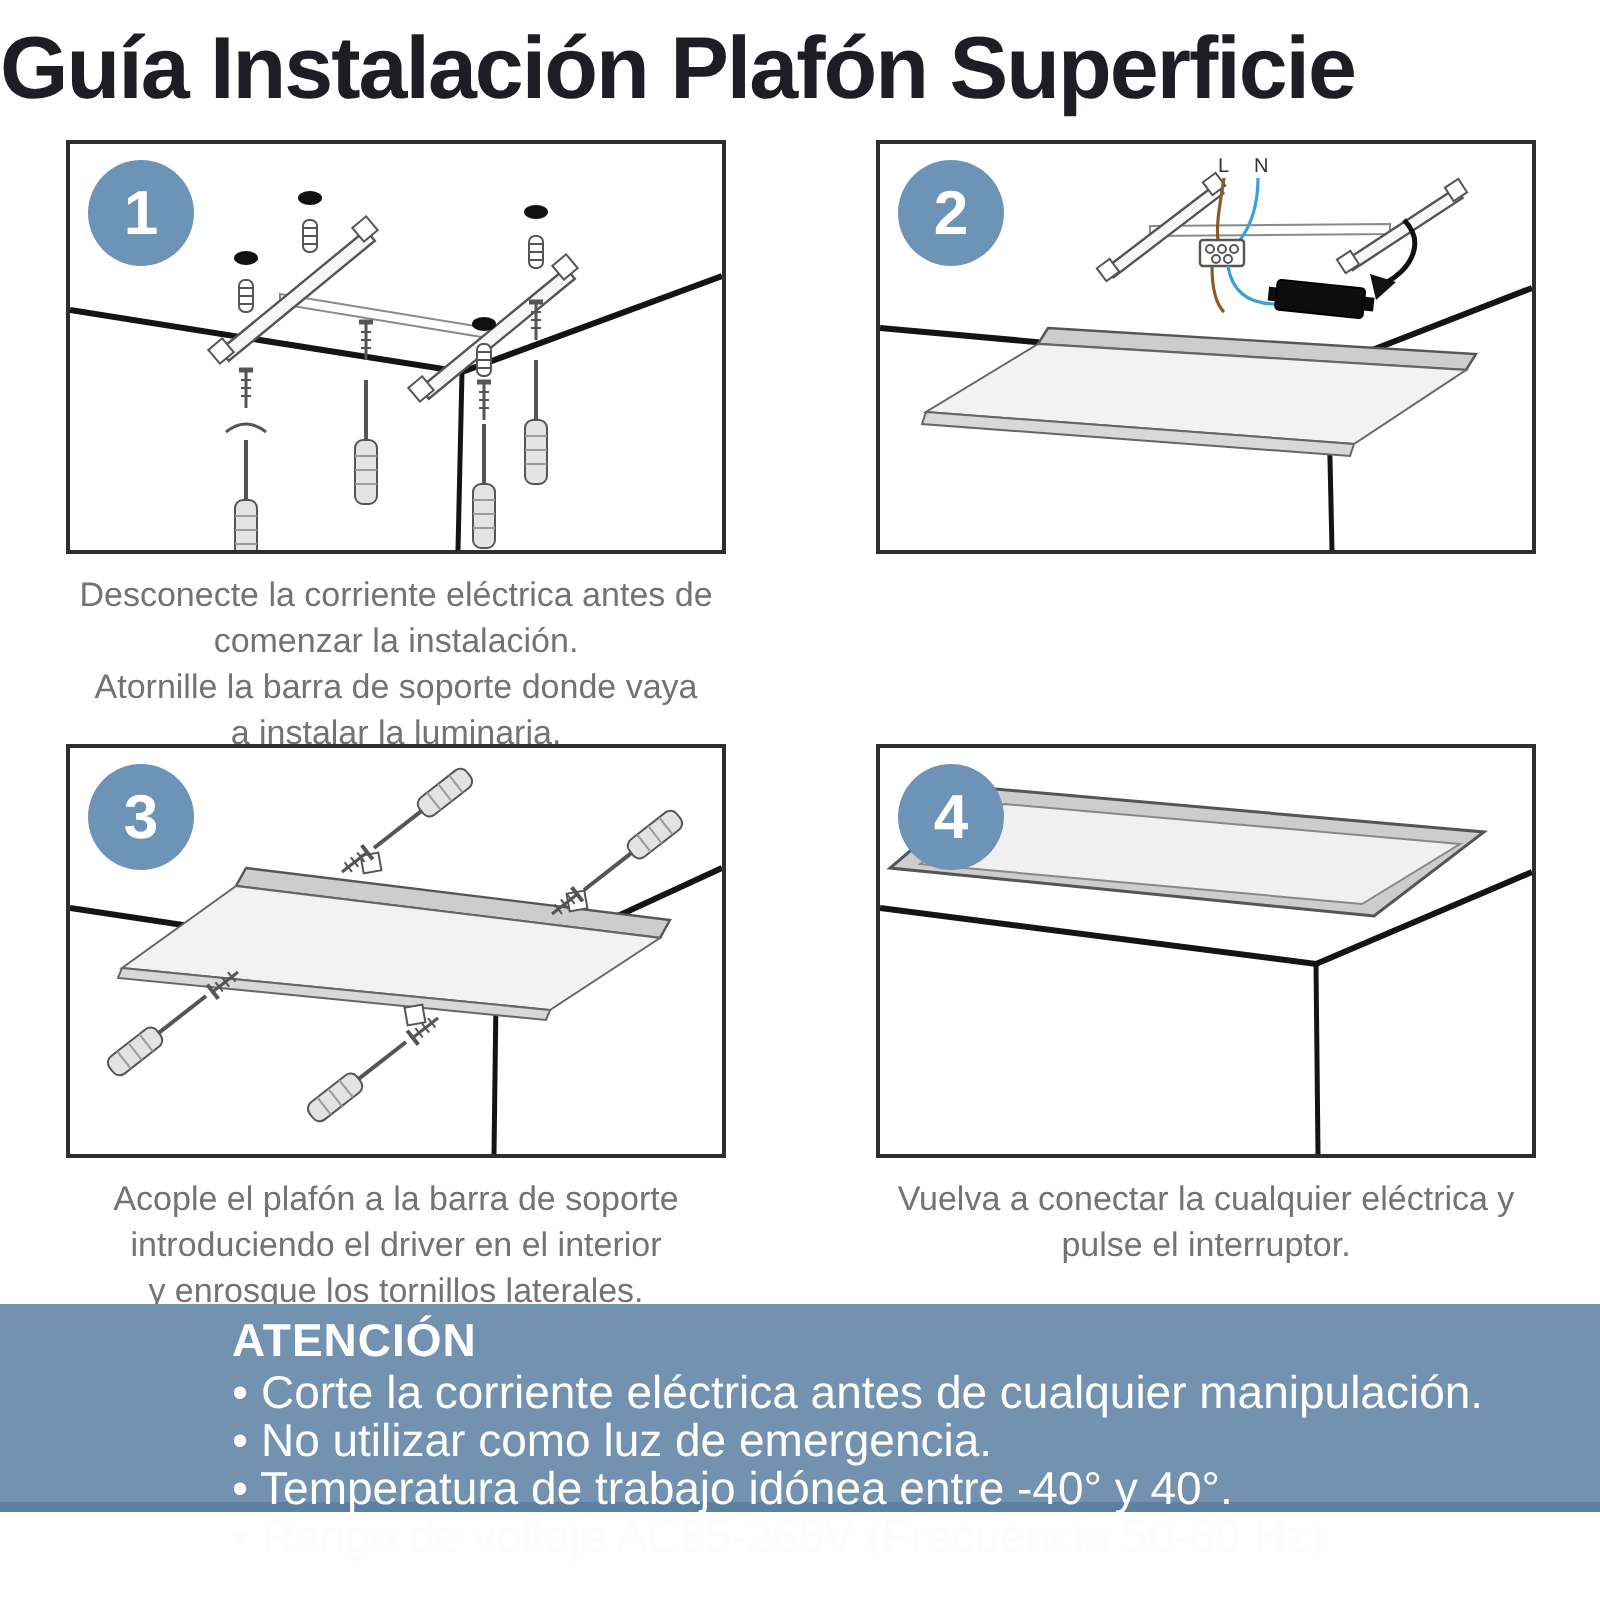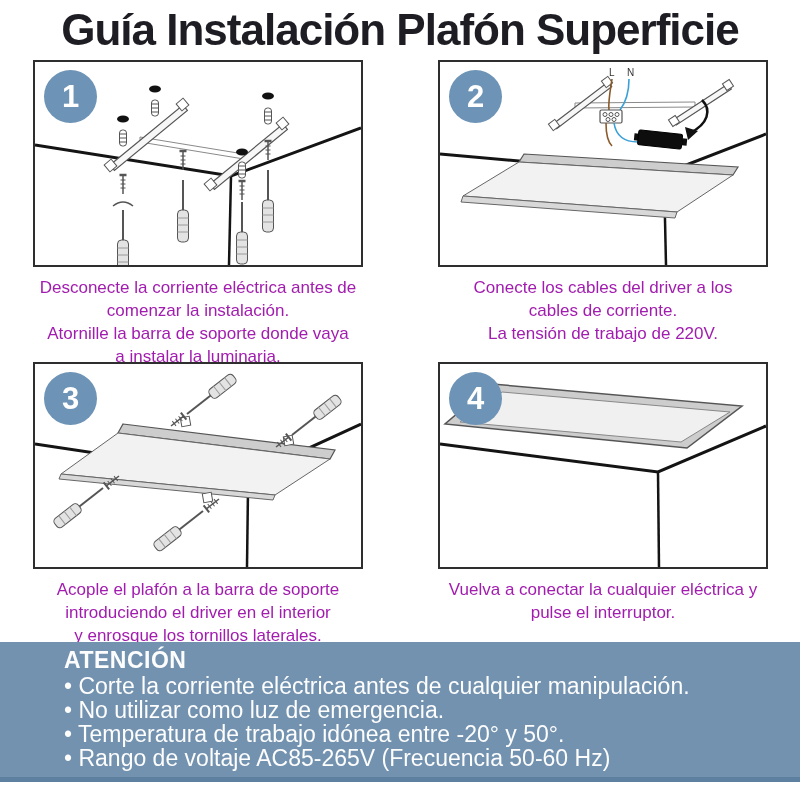--- a/index.html
+++ b/index.html
@@ -2,37 +2,37 @@
 <html><head>
 <meta charset="utf-8">
 <style>
   * { margin:0; padding:0; box-sizing:border-box; }
   html,body { width:800px; height:800px; background:#ffffff; overflow:hidden;
               font-family:"Liberation Sans", sans-serif; }
 
   .page { width:800px; height:800px; display:flex; flex-direction:column; }
 
   
-  .header { height:60px; display:flex; align-items:center; justify-content:center; }
+  .header { height:70px; display:flex; align-items:center; }
   .title { font-size:44px; font-weight:800; letter-spacing:-1px; color:#1d1d23; white-space:nowrap; }
 
   
   .grid { display:grid; grid-template-columns:330px 330px; grid-template-rows:302px 280px;
           column-gap:75px; padding:0 32px 0 33px; }
   .cell { display:flex; flex-direction:column; align-items:center; }
   .panel { position:relative; width:330px; height:207px; border:2px solid #2e2e2e; background:#fff; }
   .panel svg { display:block; width:100%; height:100%; }
   .badge { position:absolute; top:8px; left:9px; width:53px; height:53px; border-radius:50%;
            background:#6d93b6; color:#ffffff; font-size:31px; font-weight:800;
            display:flex; align-items:center; justify-content:center; }
   .caption { margin-top:9px; width:386px; text-align:center; font-size:17px; line-height:1.36;
-             color:#a21caf; white-space:pre-line; }
-
-  
-  .attention { height:140px; background:#7292b0; color:#fdfdfd; padding:5px 30px 0 64px;
+             color:#737373; white-space:pre-line; }
+
+  
+  .attention { height:104px; background:#7292b0; color:#fdfdfd; padding:5px 30px 0 116px;
                border-bottom:5px solid #5d80a0; }
   .attention h2 { font-size:23px; font-weight:800; letter-spacing:0.5px; line-height:26px; margin-bottom:1px; }
   .attention ul { list-style:none; }
   .attention li { font-size:23px; line-height:24px; font-weight:400; }
   .attention li::before { content:"• "; }
 
   
   svg text { font-family:"Liberation Sans", sans-serif; }
   .defs-holder { position:absolute; width:0; height:0; overflow:hidden; }
 </style>
@@ -168,23 +168,20 @@
             <polygon points="245,65 258,69 248,78" fill="#111"></polygon>
           </g>
           <g>
             <polygon points="84,92 298,105 293,113 79,100" fill="#cdcdcd" stroke="#555" stroke-width="1.2"></polygon>
             <polygon points="79,100 293,113 237,150 23,134" fill="#f2f2f2" stroke="#666" stroke-width="1"></polygon>
             <polygon points="23,134 237,150 235,156 21,140" fill="#d8d8d8" stroke="#666" stroke-width="1"></polygon>
           </g>
         </svg>
         <div class="badge">2</div>
       </div>
-      <div class="caption">Conecte los cables del driver a los
-cables de corriente.
-La tensión de trabajo de 220V.</div>
     </div>
 
     <div class="cell">
       <div class="panel">
         <svg viewBox="0 0 326 203">
           <g>
             <path d="M0,80 L213,112 L326,60" fill="none" stroke="#141414" stroke-width="3"></path>
             <path d="M213,125 L212,203" fill="none" stroke="#141414" stroke-width="2.5"></path>
           </g>
           <g>
@@ -231,18 +228,18 @@
 pulse el interruptor.</div>
     </div>
 
   </div>
 
   <div class="attention">
     <h2>ATENCIÓN</h2>
     <ul>
       <li>Corte la corriente eléctrica antes de cualquier manipulación.</li>
       <li>No utilizar como luz de emergencia.</li>
-      <li>Temperatura de trabajo idónea entre -20° y 50°.</li>
+      <li>Temperatura de trabajo idónea entre -40° y 40°.</li>
       <li>Rango de voltaje AC85-265V (Frecuencia 50-60 Hz)</li>
     </ul>
   </div>
 
 </div>
 
 </body></html>

